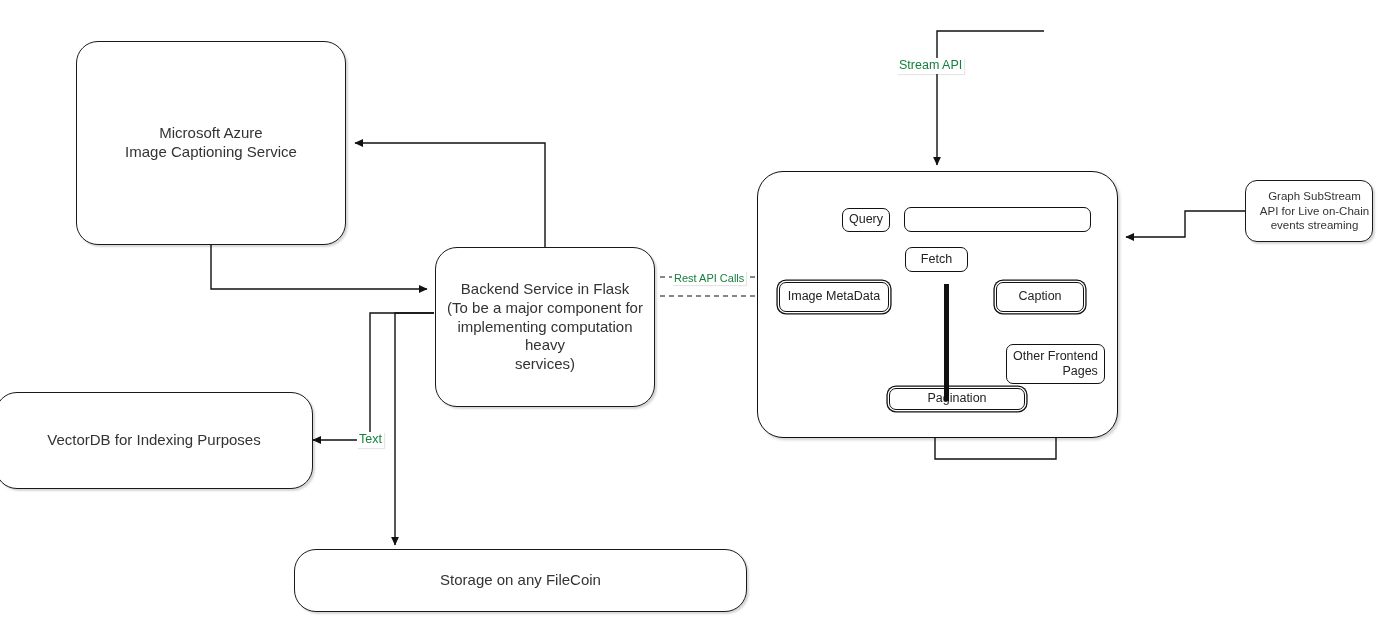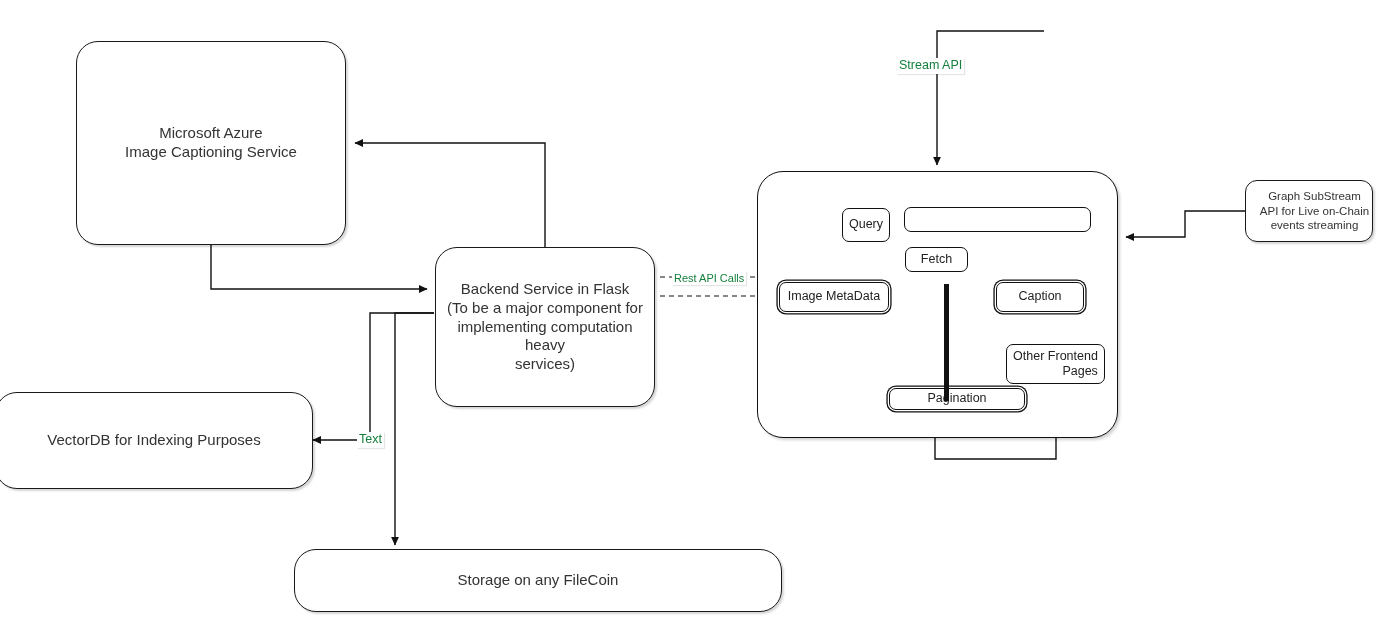--- a/index.html
+++ b/index.html
@@ -155,34 +155,34 @@
     <span class="txt">Backend Service in Flask
 (To be a major component for
 implementing computation heavy
 services)</span>
   </div>
 
   <div class="node big-round" id="node-vectordb" style="left:-5px; top:392px; width:318px; height:97px;">
     <span class="txt">VectorDB for Indexing Purposes</span>
   </div>
 
-  <div class="node big-round" id="node-filecoin" style="left:294px; top:549px; width:488px; height:63px;">
+  <div class="node big-round" id="node-filecoin" style="left:294px; top:549px; width:453px; height:63px;">
     <span class="txt">Storage on any FileCoin</span>
   </div>
 
 
   <div class="node small-round" id="node-graph-substream" style="left:1245px; top:180px; width:128px; height:62px; font-size:11.5px;padding-left:11px;">
     <span class="txt">Graph SubStream
 API for Live on-Chain
 events streaming</span>
   </div>
 
   <div id="frontend-container">
 
-    <div class="widget" style="left:84px; top:36px; width:48px; height:34px;">
+    <div class="widget" style="left:84px; top:36px; width:48px; height:24px;">
       <span class="txt">Query</span>
     </div>
 
     <input class="widget" type="text" style="left: 146px; top: 35px; width: 187px; height: 25px; padding: 0px 6px; font-family: &quot;Liberation Sans&quot;, sans-serif;" value="" placeholder="">
 
     <div class="widget" style="left:147px; top:75px; width:63px; height:25px;">
       <span class="txt">Fetch</span>
     </div>
 
     <div class="widget dbl" style="left:21px; top:110px; width:110px; height:30px;">

